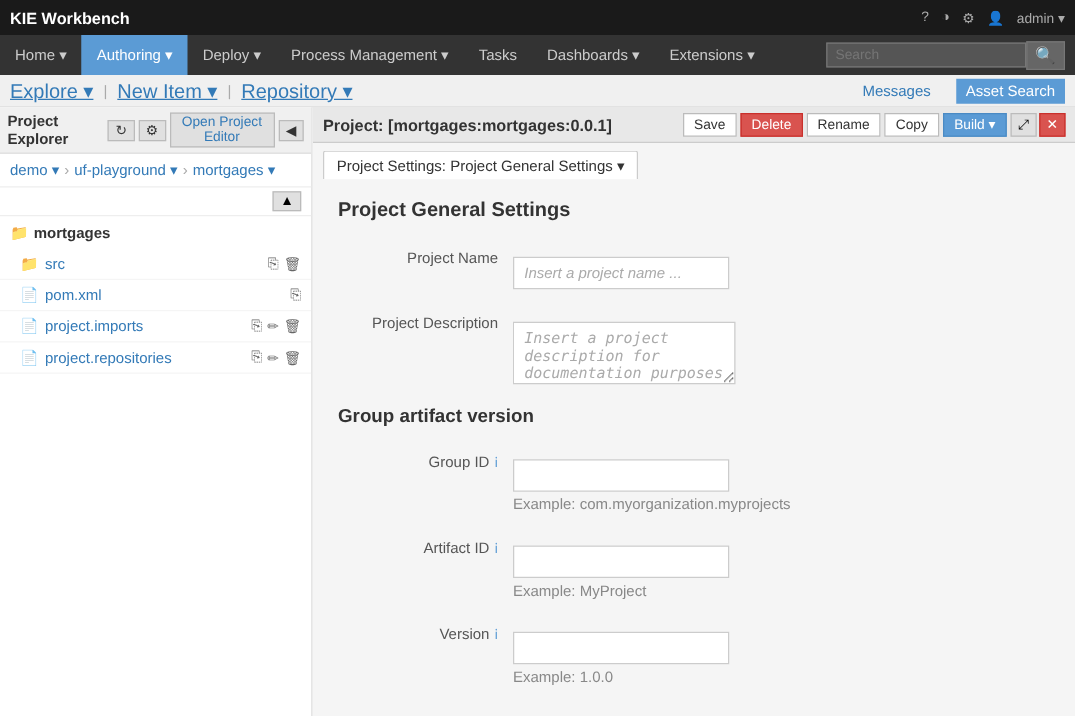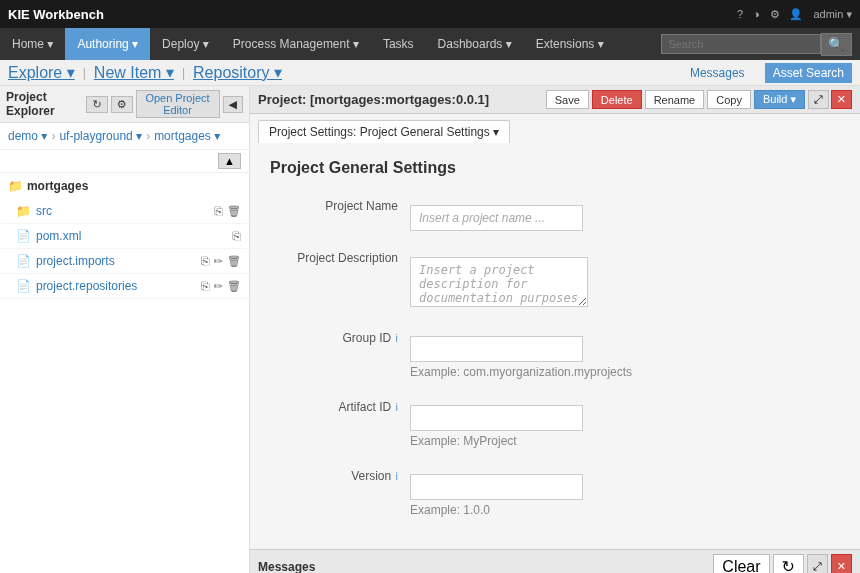--- a/index.html
+++ b/index.html
@@ -260,20 +260,21 @@
       <div class="form-row">
         <label class="form-label">
           <span>Project Description</span>
         </label>
         <div style="flex:1;">
           <textarea class="form-control textarea" placeholder="Insert a project description for documentation purposes ..." style=""></textarea>
         </div>
       </div>
 
       <div class="group-section">
+        <div class="group-title">Group artifact version</div>
 
         <div class="form-row">
           <label class="form-label">
             <span>Group ID</span>
             <span class="info-icon">ℹ</span>
           </label>
           <div style="flex:1;">
             <input type="text" class="form-control" style="">
             <div class="form-hint">Example: com.myorganization.myprojects</div>
           </div>

